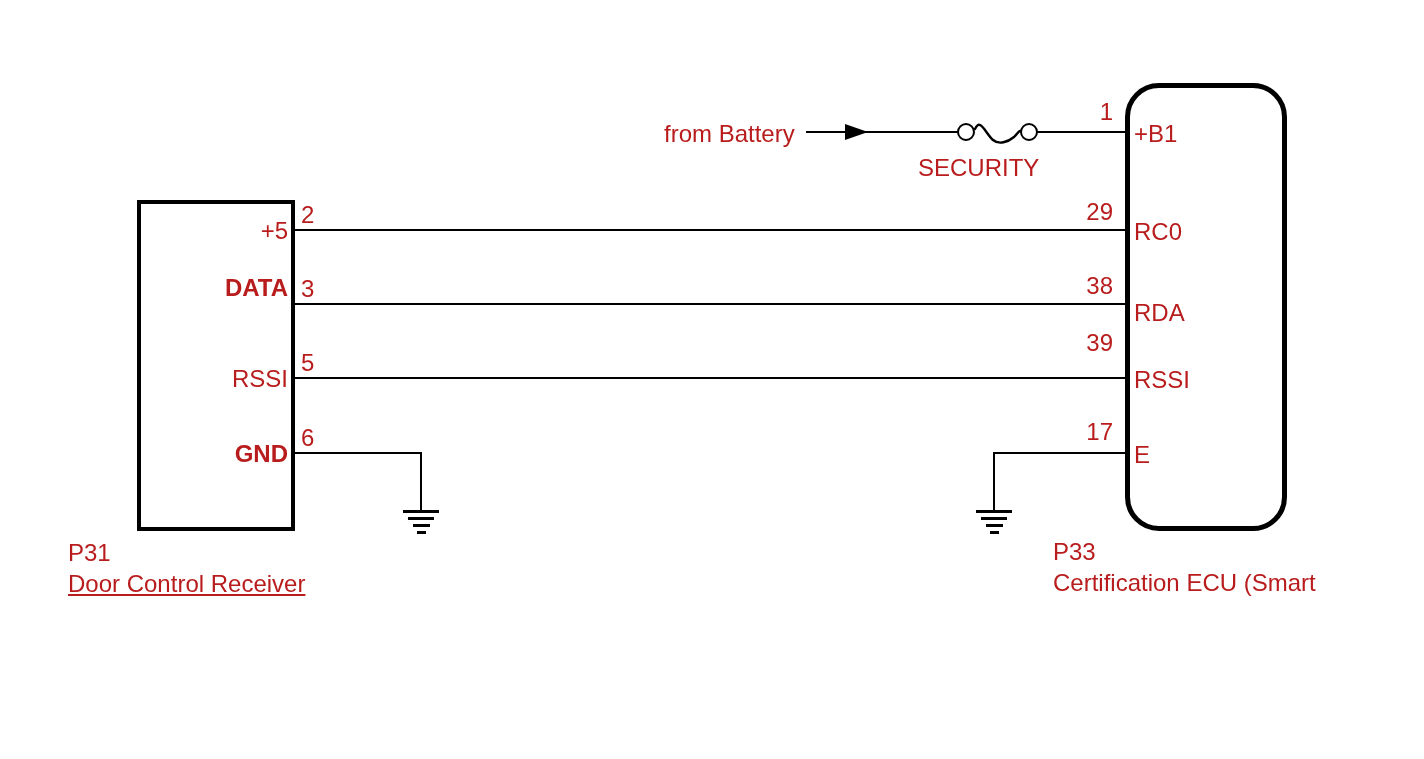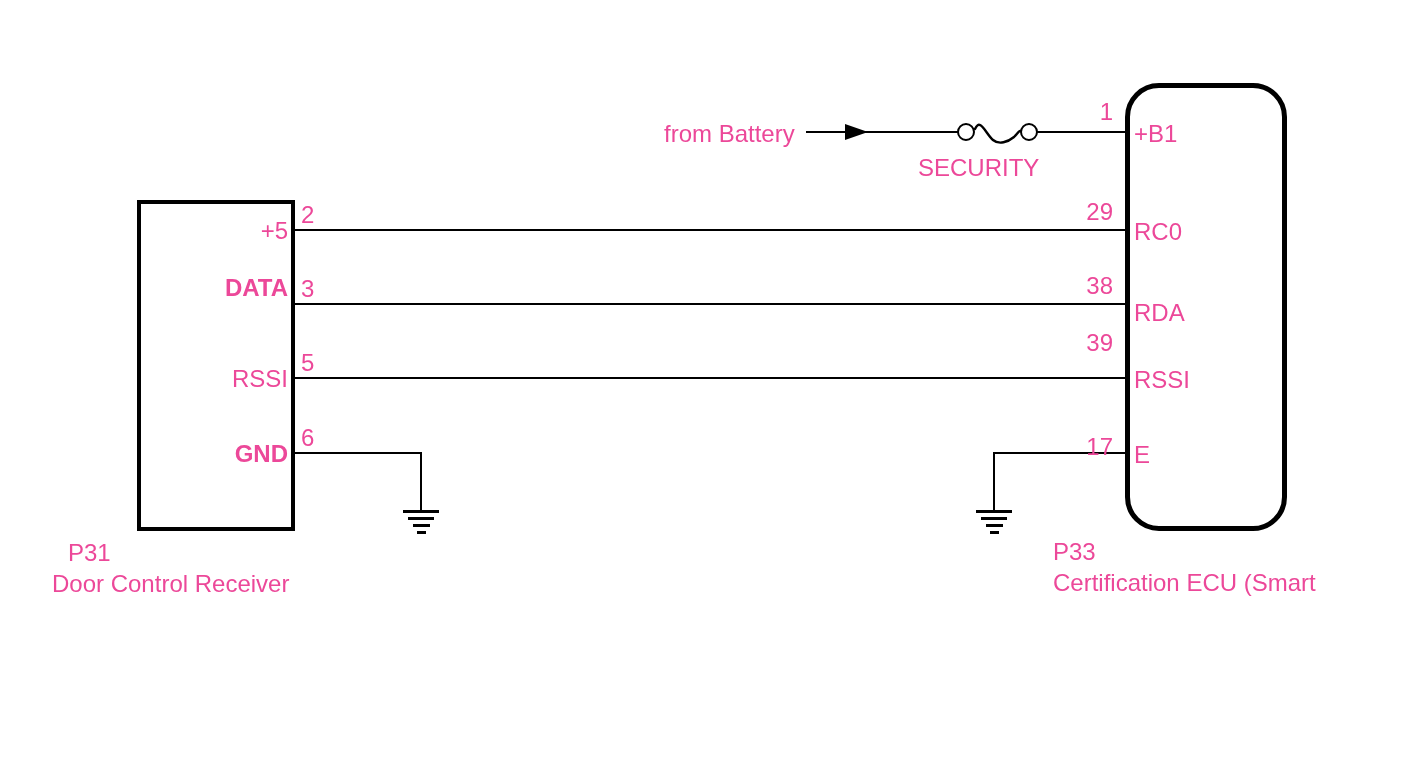--- a/index.html
+++ b/index.html
@@ -1,18 +1,18 @@
 <!DOCTYPE html>
 <html><head>
 <meta charset="utf-8">
 <style>
   html,body { margin:0; padding:0; background:#ffffff; }
   .canvas {
     position:relative; width:1424px; height:759px; background:#ffffff;
-    font-family:"Liberation Sans", sans-serif; color:#ec4899; overflow:hidden;
+    font-family:"Liberation Sans", sans-serif; color:#b91c1c; overflow:hidden;
   }
   .box  { position:absolute; border:4px solid #000; background:#fff; box-sizing:border-box; }
   .box.rounded { border-width:5px; border-radius:34px; }
   .hline { position:absolute; height:2px; background:#000; }
   .lbl  { position:absolute; font-size:24px; line-height:24px; white-space:nowrap; }
   .num-l { left:301px; }
   .num-r { right:311px; }
   .lab-l { right:1136px; }
   .lab-r { left:1134px; }
   .gnd { position:absolute; width:36px; height:84px; }
@@ -76,27 +76,27 @@
 
   <div class="lbl lab-l" style="top:219px;">+5</div>
   <div class="lbl lab-l" style="top:276px;font-weight:bold;">DATA</div>
   <div class="lbl lab-l" style="top:367px;">RSSI</div>
   <div class="lbl lab-l" style="top:442px;font-weight:bold;">GND</div>
 
   <div class="lbl num-r" style="top:100px;">1</div>
   <div class="lbl num-r" style="top:200px;">29</div>
   <div class="lbl num-r" style="top:274px;">38</div>
   <div class="lbl num-r" style="top:331px;">39</div>
-  <div class="lbl num-r" style="top:435px;">17</div>
+  <div class="lbl num-r" style="top:420px;">17</div>
 
   <div class="lbl lab-r" style="top:122px;">+B1</div>
   <div class="lbl lab-r" style="top:220px;">RC0</div>
   <div class="lbl lab-r" style="top:294px;margin-top:7px;">RDA</div>
   <div class="lbl lab-r" style="top:368px;">RSSI</div>
   <div class="lbl lab-r" style="top:443px;">E</div>
 
   <div class="lbl" style="left:68px; top:541px;">P31</div>
-  <div class="lbl" style="left:52px; top:572px;">Door Control Receiver</div>
+  <div class="lbl" style="left:68px; top:572px;text-decoration:underline;">Door Control Receiver</div>
 
   <div class="lbl" style="left:1053px; top:540px;">P33</div>
   <div class="lbl" style="left:1053px; top:571px;">Certification ECU (Smart</div>
 
 </div>
 
 </body></html>

